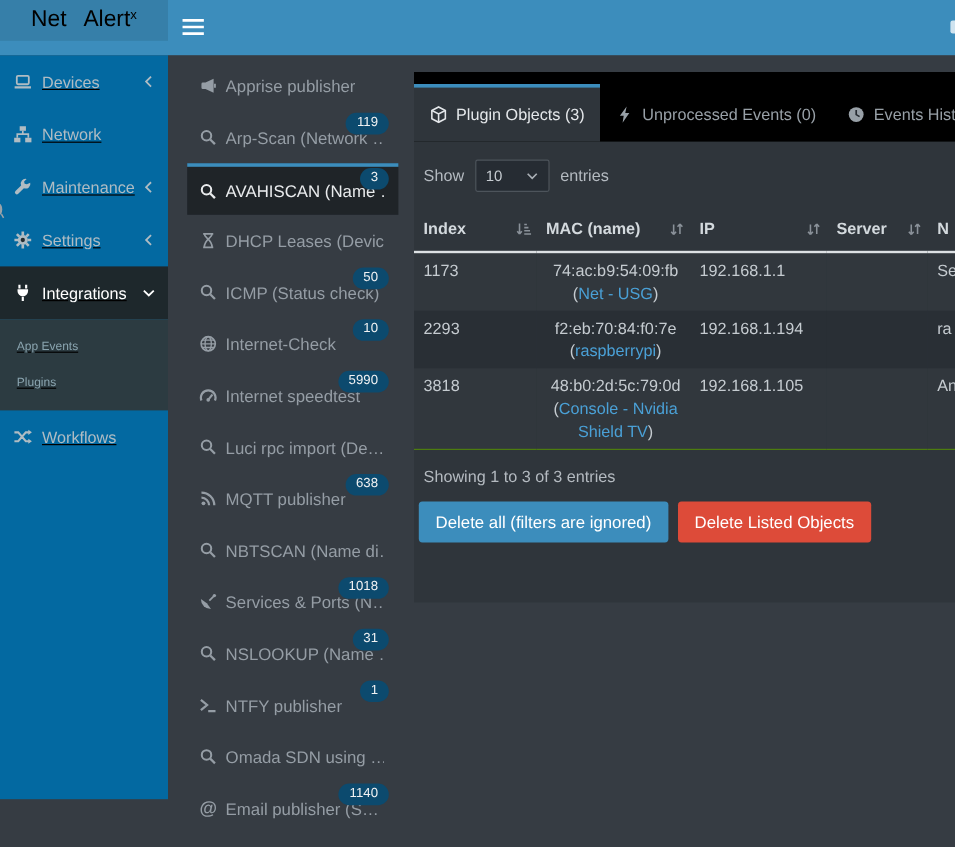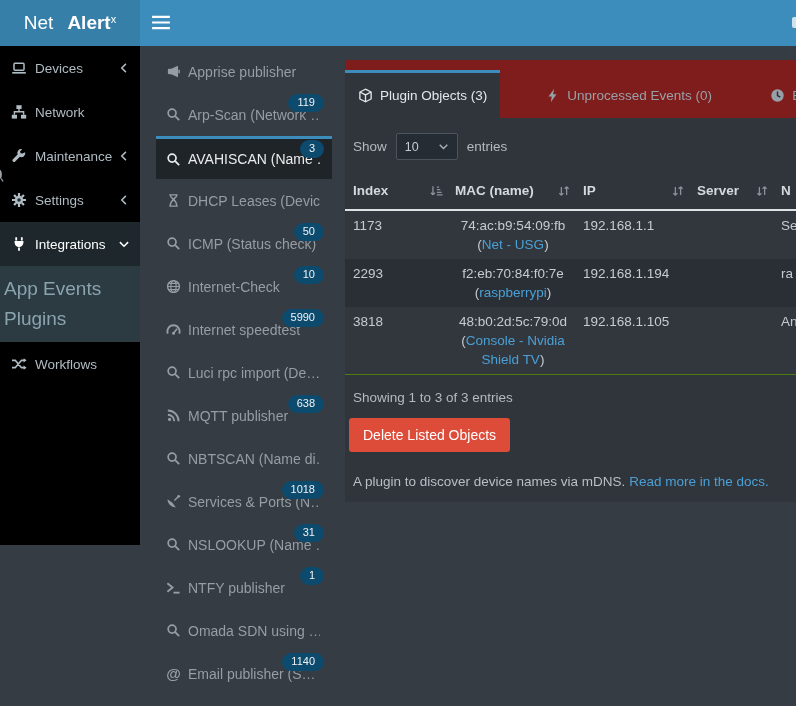--- a/index.html
+++ b/index.html
@@ -6,58 +6,58 @@
   html,body { margin:0; padding:0; }
   body {
     width:796px; height:706px; overflow:hidden; position:relative;
     background:#363c43; font-family:"Liberation Sans","DejaVu Sans",sans-serif;
     -webkit-font-smoothing:antialiased;
   }
   svg { display:block; width:100%; height:100%; }
 
   
   .navbar { position:absolute; left:0; top:0; width:796px; height:46px; background:#3c8dbc; z-index:5; }
-  .logo { position:absolute; left:0; top:0; width:140px; height:46px; background:#367fa9;
-          color:#ffffff; display:flex; align-items:center; justify-content:center;
+  .logo { position:absolute; left:0; top:0; width:140px; height:34px; background:#367fa9;
+          color:#000000; display:flex; align-items:center; justify-content:center;
           font-size:19px; font-weight:300; cursor:pointer; }
-  .logo b { font-weight:700;margin-left:14px; }
+  .logo b { font-weight:400;margin-left:14px; }
   .logo sup { font-size:11px; line-height:0; margin-top:-9px; }
   .hamburger { position:absolute; left:151px; top:14px; width:20px; height:17px; color:#fff; cursor:pointer; }
   .nav-sliver { position:absolute; right:-3px; top:17px; width:7px; height:11px;
                 background:#cfe3ef; border-radius:2px; }
 
   
-  .sidebar { position:absolute; left:0; top:46px; width:140px; height:499px; background:#000000; z-index:4; }
+  .sidebar { position:absolute; left:0; top:46px; width:140px; height:620px; background:#0369a1; z-index:4;text-decoration:underline; }
   .sb-item { height:44px; display:flex; align-items:center; padding:0 10px 0 11px;
              color:#b0bcc3; font-size:13.5px; cursor:pointer; }
   .sb-item .ic { width:16px; height:16px; margin-right:8px; flex:none; }
   .sb-item .lb { flex:1; white-space:nowrap; overflow:hidden; }
   .sb-item .ch { width:12px; height:12px; flex:none; color:#b0bcc3; }
   .sb-item.active { background:#1e282c; color:#ffffff; }
   .sb-item.active .ch { color:#fff; }
   .sb-sub { background:#2c3b41; padding:8px 0; }
-  .sb-sub-item { height:30px; display:flex; align-items:center; padding-left:4px;
-                 color:#8aa4af; font-size:19px; cursor:pointer;text-align:right; }
+  .sb-sub-item { height:30px; display:flex; align-items:center; padding-left:14px;
+                 color:#8aa4af; font-size:10px; cursor:pointer;text-align:right; }
   .rocket-clip { position:absolute; left:-9px; top:122px; width:16px; height:16px; color:#9aa2a8; }
 
   
   .plugin-col { position:absolute; left:140px; top:46px; width:197px; height:660px; padding-top:4px; }
   .pl-item { height:43px; margin:0 5px 0 16px; position:relative; display:flex; align-items:center;
              padding:0 12px 0 10px; color:#959da5; font-size:14px; cursor:pointer; }
   .pl-item .ic { width:15px; height:15px; margin-right:7px; flex:none; }
   .pl-item .ic.txt { display:flex; align-items:center; justify-content:center; font-size:15px; font-weight:bold; }
   .pl-item .lb { white-space:nowrap; overflow:hidden; }
   .pl-item.selected { background:#1f2428; border-top:3px solid #3c8dbc; color:#e9ebed; }
   .pl-badge { position:absolute; top:1px; right:8px; background:#0c4a6e; color:#f1f2f3;
               font-size:11px; line-height:1; padding:3px 9px 4px; border-radius:10px; }
 
   
   .main-panel { position:absolute; left:345px; top:60px; width:451px; height:442px;
                 background:#2f353b; overflow:hidden; }
-  .tabs { height:58px; background:#7f1d1d; display:flex; align-items:flex-end;gap:32px; }
+  .tabs { height:58px; background:#000000; display:flex; align-items:flex-end; }
   .tab { height:48px; display:flex; align-items:center; gap:7px; padding:0 13px;
          color:#98a0a7; font-size:13.5px; border-top:3px solid transparent;
          cursor:pointer; white-space:nowrap; }
   .tab .ic { width:15px; height:15px; flex:none; }
   .tab.active { background:#2f353b; color:#e4e7ea; border-top-color:#3c8dbc; }
 
   .show-row { display:flex; align-items:center; gap:9px; color:#b4bac0; font-size:13.5px;
               margin:15px 0 12px 8px; }
   .select { width:62px; height:27px; background:#262c33; border:1px solid #4d545b; border-radius:2px;
             display:flex; align-items:center; justify-content:space-between; padding:0 8px;
@@ -489,21 +489,18 @@
     <td class="c-ip">192.168.1.105</td>
     <td class="c-server"></td>
     <td class="c-last">An</td>
   </tr>
         </tbody>
     </table>
 
     <div class="summary">Showing 1 to 3 of 3 entries</div>
 
     <div class="btn-row">
+      <button class="btn blue">Delete all (filters are ignored)</button>
       <button class="btn red">Delete Listed Objects</button>
     </div>
 
-    <div class="desc">
-      <span>A plugin to discover device names via mDNS.</span>
-      <a class="link">Read more in the docs.</a>
-    </div>
   </div>
 </section>
 
 </body></html>

